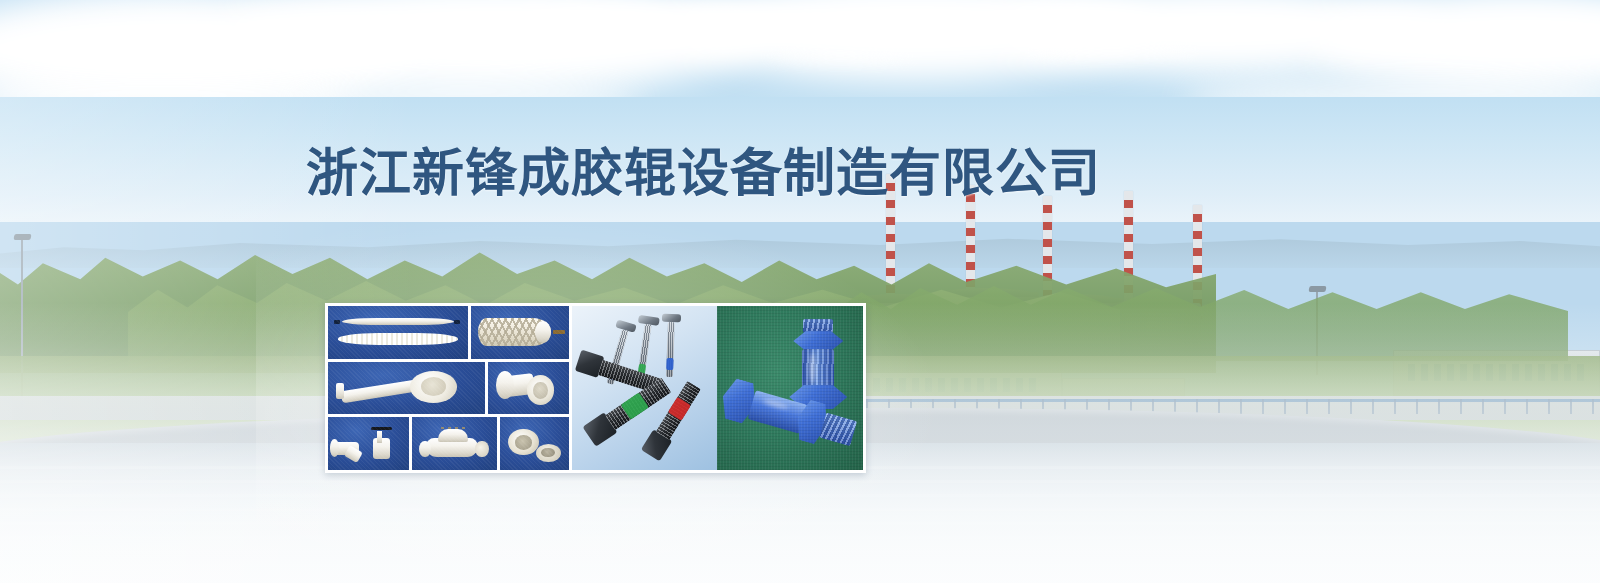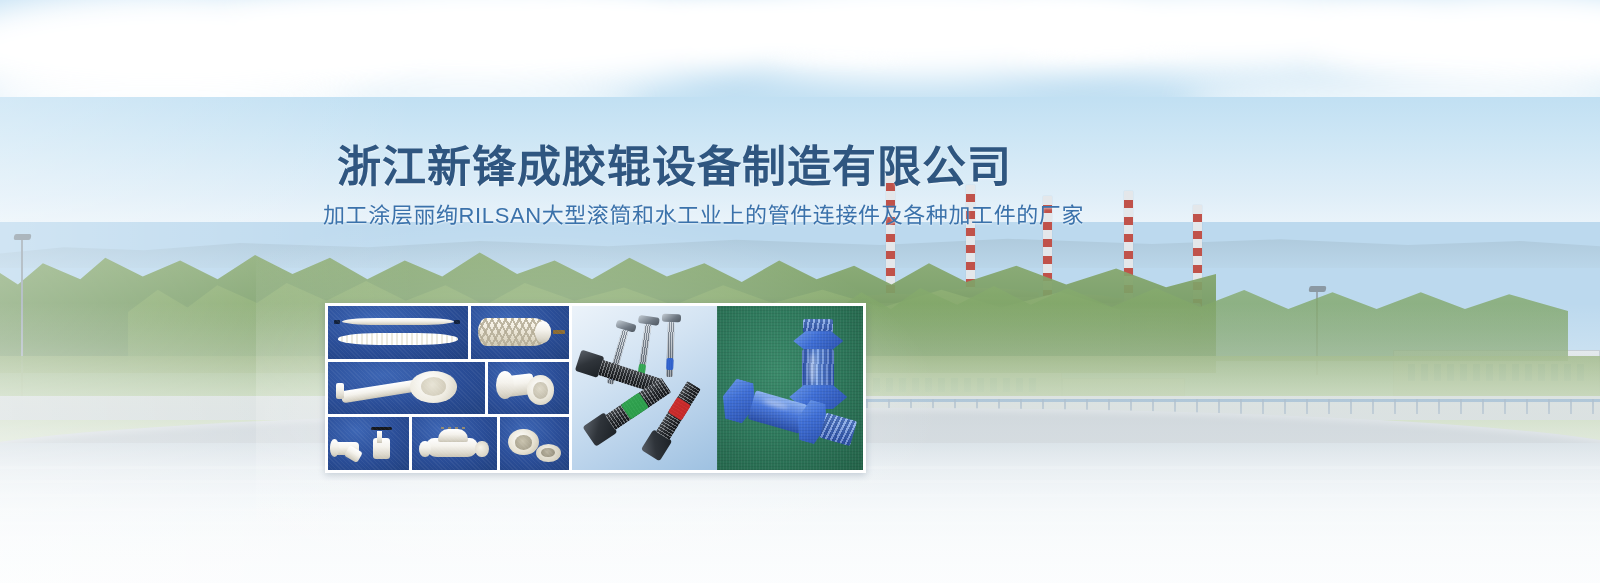--- a/index.html
+++ b/index.html
@@ -156,22 +156,22 @@
     pointer-events:none;
   }
   .wash-center{
     position:absolute;left:16%;top:34%;width:44%;height:66%;
     background:radial-gradient(ellipse at 38% 55%,rgba(255,255,255,.45),rgba(255,255,255,0) 68%);
     pointer-events:none;
   }
 
   
   .headline{
-    position:absolute;left:337px;top:131px;
-    font-size:44px;font-weight:bold;letter-spacing:1px;
+    position:absolute;left:306px;top:131px;
+    font-size:52px;font-weight:bold;letter-spacing:1px;
     color:#2f5680;
     text-shadow:0 1px 2px rgba(255,255,255,.65);
     white-space:nowrap;
   }
   .subline{
     position:absolute;left:323px;top:197px;
     font-size:22px;font-weight:normal;letter-spacing:.6px;
     color:#3b72ab;
     text-shadow:0 1px 2px rgba(255,255,255,.6);
     white-space:nowrap;
@@ -341,21 +341,20 @@
   <div class="railing"></div>
   <div class="basinwall"></div>
   <div class="water"></div>
   <div class="ripples"></div>
 
   <div class="wash-bottom"></div>
   <div class="wash-left"></div>
   <div class="wash-center"></div>
 
   <div class="headline">浙江新锋成胶辊设备制造有限公司</div>
-  <div class="subline">加工涂层丽绚RILSAN大型滚筒和水工业上的管件连接件及各种加工件的厂家</div>
 
   <div class="collage">
 
     <div class="panel panel-a">
 
       <div class="grid-row">
         <div class="cell r1a">
           <div class="wpart pill" style="left:10%;top:22%;width:80%;height:15%;"></div>
           <div class="shaftdot" style="left:4%;top:26%;"></div>
           <div class="shaftdot" style="left:90%;top:26%;"></div>

